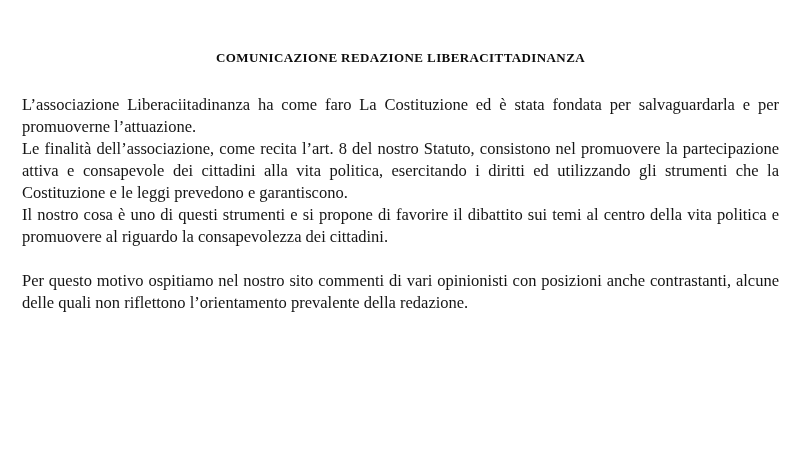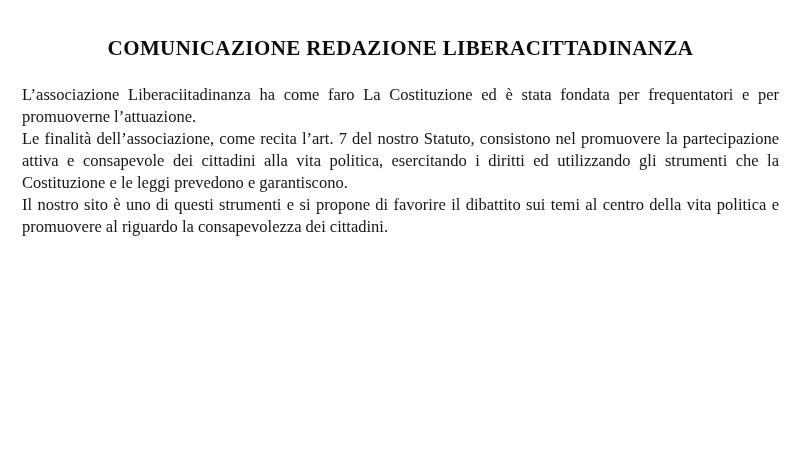--- a/index.html
+++ b/index.html
@@ -12,23 +12,23 @@
     width: 800px;
     height: 466px;
     background: #ffffff;
     box-sizing: border-box;
     padding: 30px 21px 0 22px;
     overflow: hidden;
     font-family: "Liberation Serif", "DejaVu Serif", serif;
     color: #151515;
   }
   .doc-title {
-    margin: 8px 0 26px 0;
+    margin: 18px 0 26px 0;
     text-align: center;
-    font-size: 21px;
+    font-size: 13px;
     line-height: 20px;
     font-weight: bold;
     letter-spacing: 0.4px;
     color: #0d0d0d;
   }
   .block {
     margin: 0;
   }
   .block + .block {
     margin-top: 22px;
@@ -42,22 +42,23 @@
   }
 </style>
 </head>
 <body>
 
 <div class="page">
 
   <h1 class="doc-title">COMUNICAZIONE REDAZIONE LIBERACITTADINANZA</h1>
 
   <div class="block">
-    <p>L’associazione Liberaciitadinanza ha come faro La Costituzione ed è stata fondata per frequentatori e per promuoverne l’attuazione.</p>
-    <p>Le finalità dell’associazione, come recita l’art. 7 del nostro Statuto, consistono nel promuovere la partecipazione attiva e consapevole dei cittadini alla vita politica, esercitando i diritti ed utilizzando gli strumenti che la Costituzione e le leggi prevedono e garantiscono.</p>
-    <p>Il nostro sito è uno di questi strumenti e si propone di favorire il dibattito sui temi al centro della  vita politica e promuovere al riguardo la consapevolezza dei cittadini.</p>
+    <p>L’associazione Liberaciitadinanza ha come faro La Costituzione ed è stata fondata per salvaguardarla e per promuoverne l’attuazione.</p>
+    <p>Le finalità dell’associazione, come recita l’art. 8 del nostro Statuto, consistono nel promuovere la partecipazione attiva e consapevole dei cittadini alla vita politica, esercitando i diritti ed utilizzando gli strumenti che la Costituzione e le leggi prevedono e garantiscono.</p>
+    <p>Il nostro cosa è uno di questi strumenti e si propone di favorire il dibattito sui temi al centro della  vita politica e promuovere al riguardo la consapevolezza dei cittadini.</p>
   </div>
 
   <div class="block">
+    <p>Per questo motivo ospitiamo nel nostro sito commenti di vari opinionisti con posizioni anche contrastanti, alcune delle quali  non riflettono l’orientamento prevalente della redazione.</p>
   </div>
 
 
 </div>
 
 </body></html>

